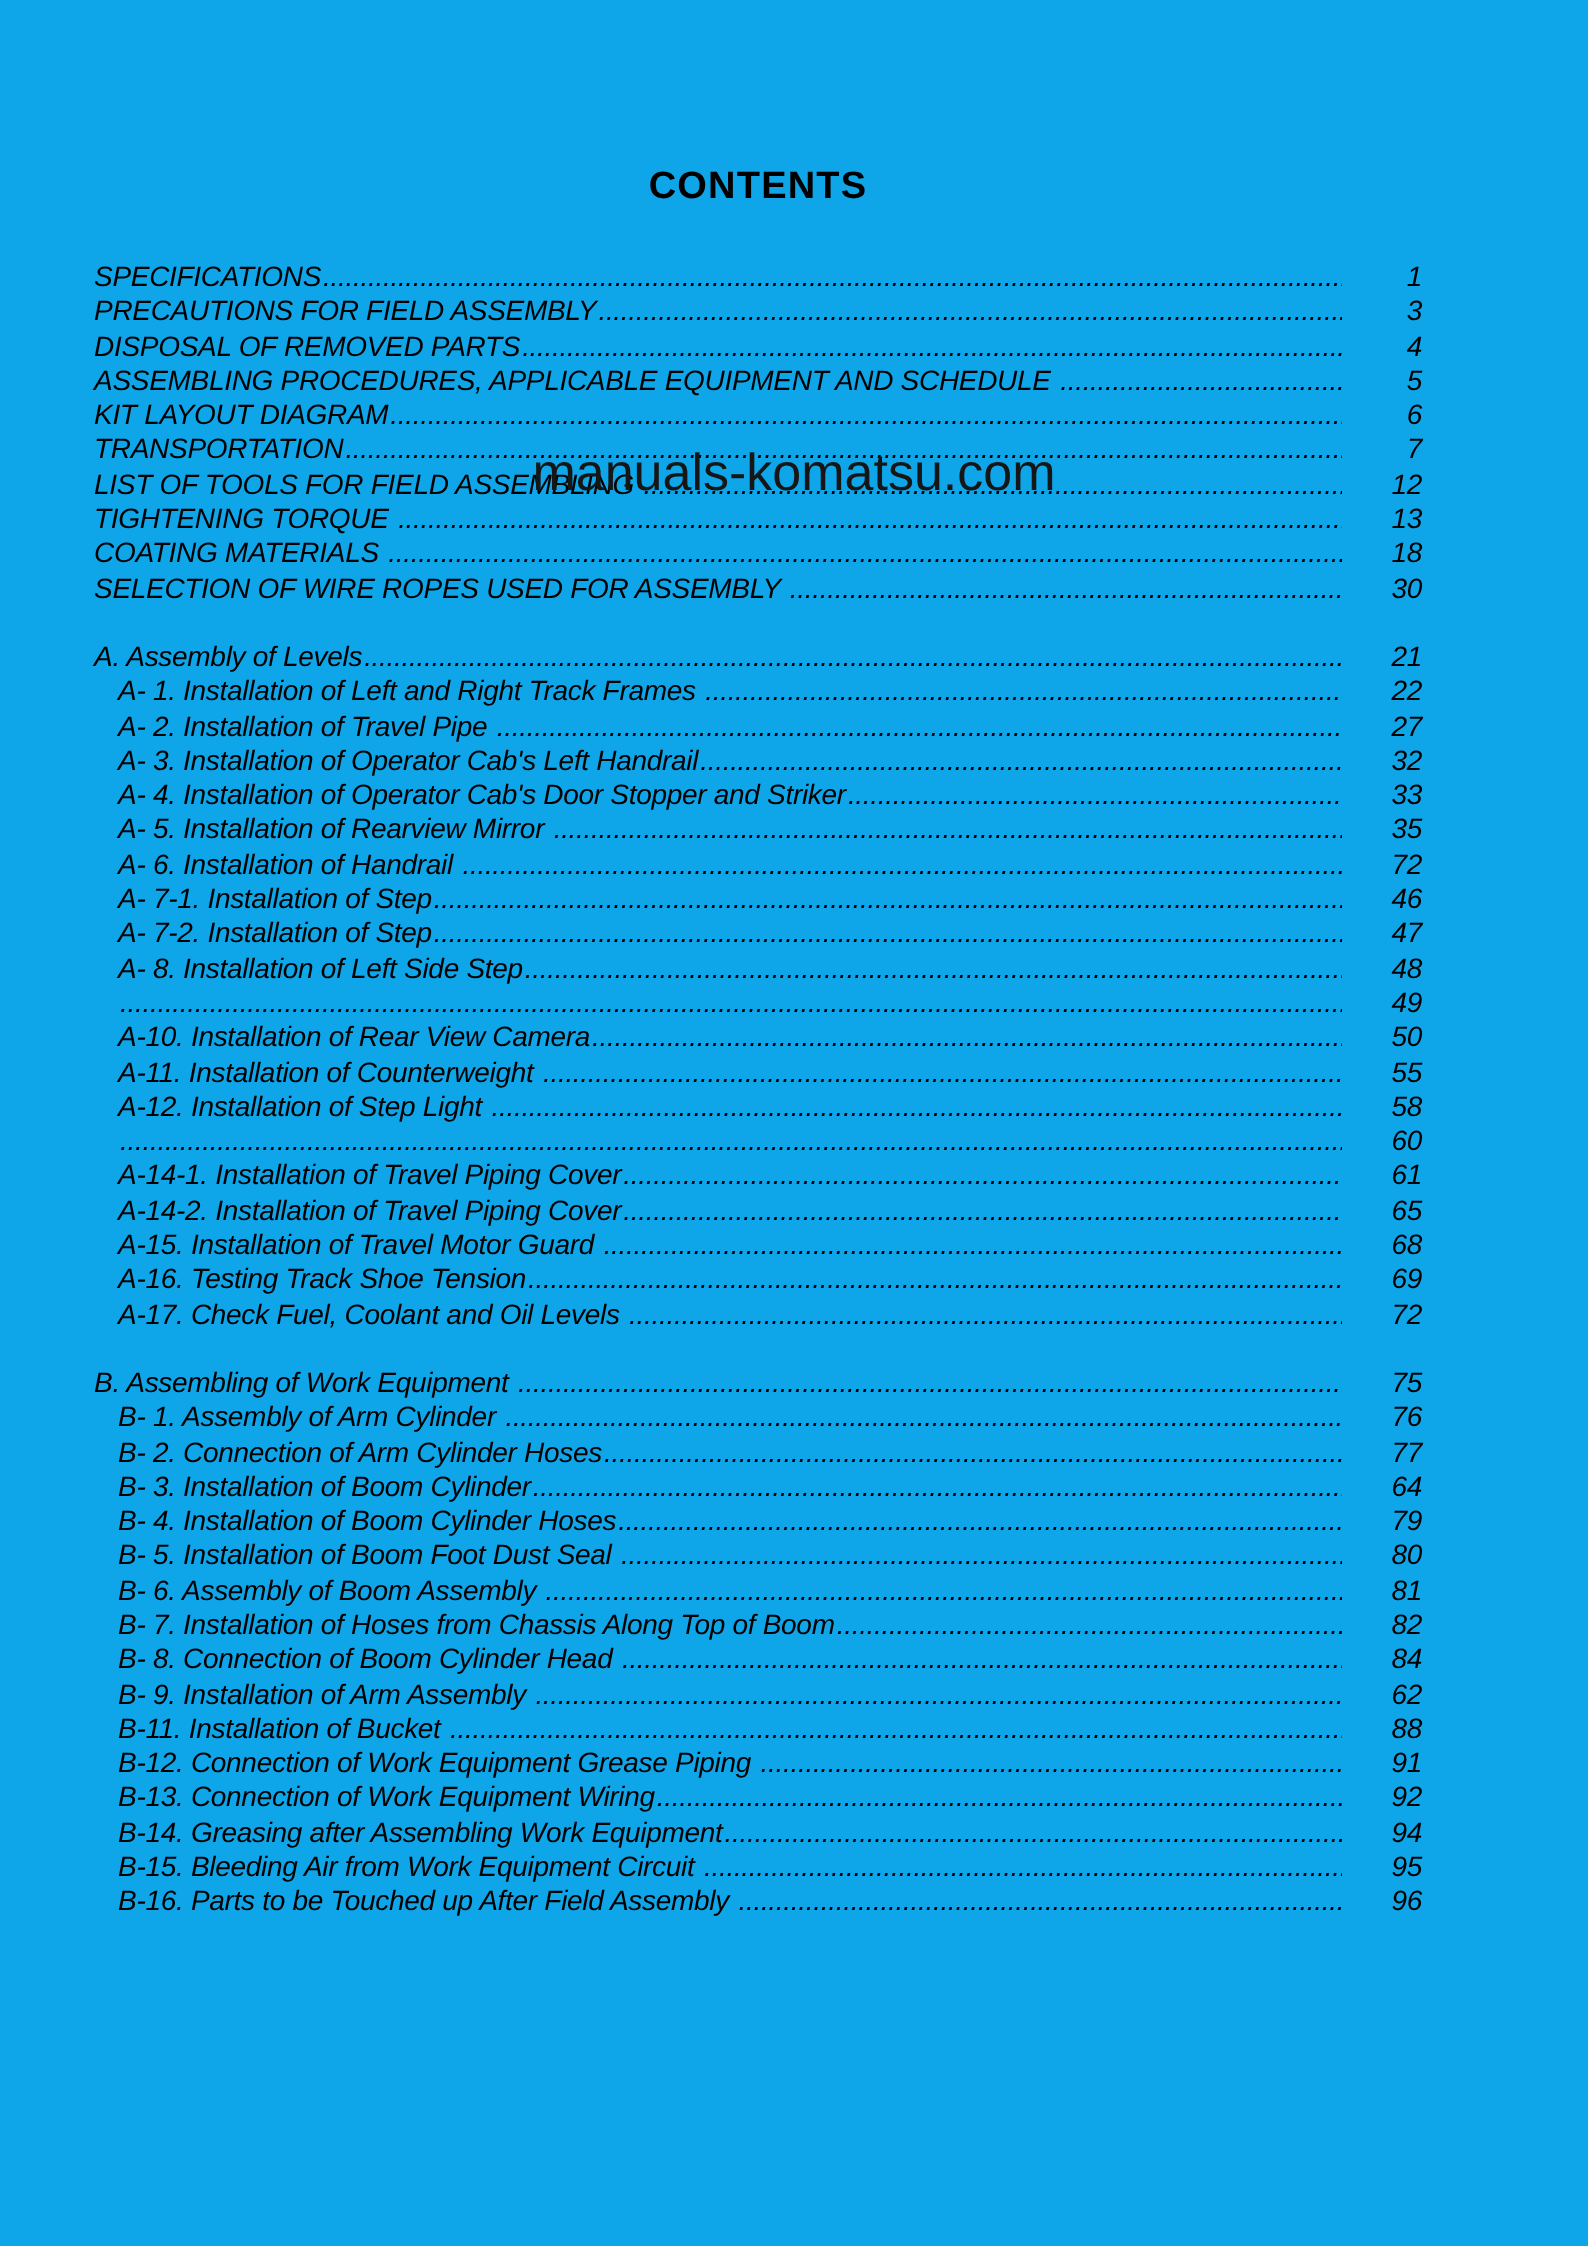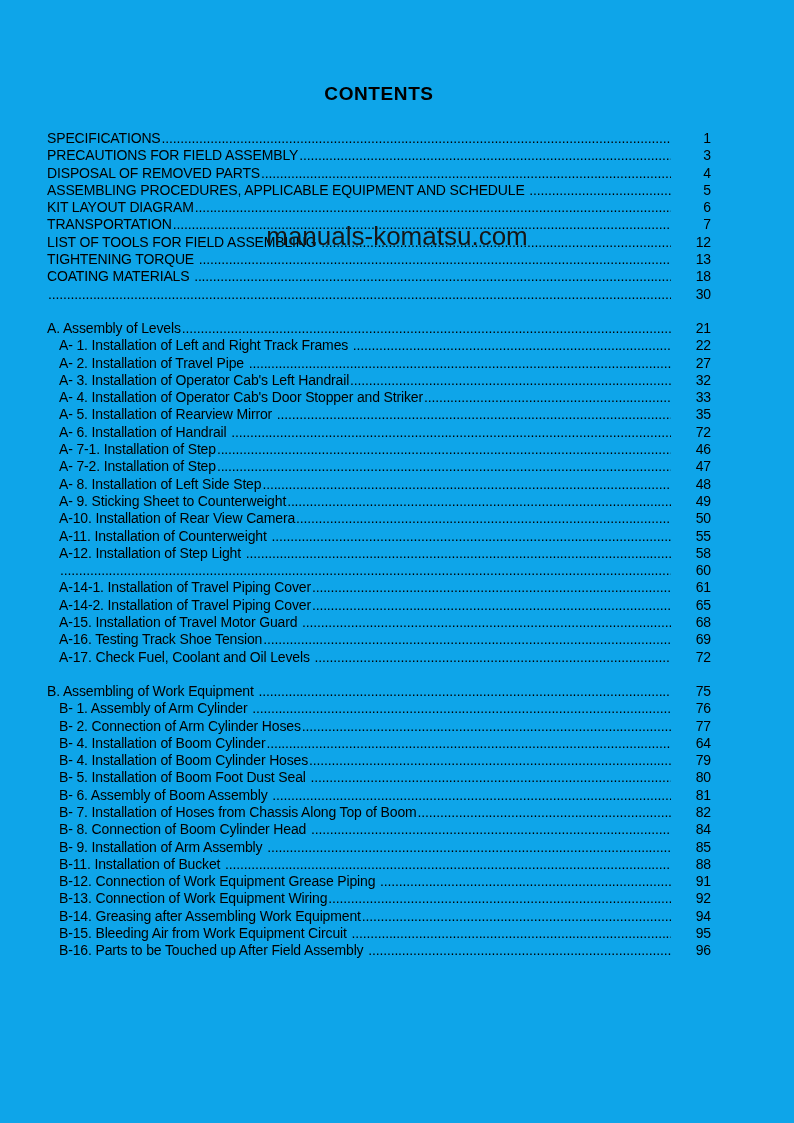--- a/index.html
+++ b/index.html
@@ -40,20 +40,21 @@
     margin-top: 17px;
   }
   .toc-row {
     display: flex;
     align-items: flex-end;
     font-size: 14px;
     line-height: 17.3px;
     height: 17.3px;
     letter-spacing: -0.15px;
     white-space: pre;
+    font-style: italic;
   }
   .toc-row.sub {
     padding-left: 12px;
   }
   .toc-label {
     flex: 0 0 auto;
     white-space: pre;
   }
   .dot-leader {
     flex: 1 1 auto;
@@ -133,20 +134,21 @@
     <span class="toc-label">TIGHTENING TORQUE </span>
     <span class="dot-leader"></span>
     <span class="page-num">13</span>
   </div>
           <div class="toc-row">
     <span class="toc-label">COATING MATERIALS </span>
     <span class="dot-leader"></span>
     <span class="page-num">18</span>
   </div>
           <div class="toc-row">
+    <span class="toc-label">SELECTION OF WIRE ROPES USED FOR ASSEMBLY </span>
     <span class="dot-leader"></span>
     <span class="page-num">30</span>
   </div>
         </div>
       <div class="toc-section">
           <div class="toc-row">
     <span class="toc-label">A. Assembly of Levels</span>
     <span class="dot-leader"></span>
     <span class="page-num">21</span>
   </div>
@@ -189,21 +191,20 @@
     <span class="toc-label">A- 7-2. Installation of Step</span>
     <span class="dot-leader"></span>
     <span class="page-num">47</span>
   </div>
           <div class="toc-row sub">
     <span class="toc-label">A- 8. Installation of Left Side Step</span>
     <span class="dot-leader"></span>
     <span class="page-num">48</span>
   </div>
           <div class="toc-row sub">
-    <span class="toc-label">A- 9. Sticking Sheet to Counterweight</span>
     <span class="dot-leader"></span>
     <span class="page-num">49</span>
   </div>
           <div class="toc-row sub">
     <span class="toc-label">A-10. Installation of Rear View Camera</span>
     <span class="dot-leader"></span>
     <span class="page-num">50</span>
   </div>
           <div class="toc-row sub">
     <span class="toc-label">A-11. Installation of Counterweight </span>
@@ -255,21 +256,21 @@
     <span class="toc-label">B- 1. Assembly of Arm Cylinder </span>
     <span class="dot-leader"></span>
     <span class="page-num">76</span>
   </div>
           <div class="toc-row sub">
     <span class="toc-label">B- 2. Connection of Arm Cylinder Hoses</span>
     <span class="dot-leader"></span>
     <span class="page-num">77</span>
   </div>
           <div class="toc-row sub">
-    <span class="toc-label">B- 4. Installation of Boom Cylinder</span>
+    <span class="toc-label">B- 3. Installation of Boom Cylinder</span>
     <span class="dot-leader"></span>
     <span class="page-num">64</span>
   </div>
           <div class="toc-row sub">
     <span class="toc-label">B- 4. Installation of Boom Cylinder Hoses</span>
     <span class="dot-leader"></span>
     <span class="page-num">79</span>
   </div>
           <div class="toc-row sub">
     <span class="toc-label">B- 5. Installation of Boom Foot Dust Seal </span>
@@ -287,21 +288,21 @@
     <span class="page-num">82</span>
   </div>
           <div class="toc-row sub">
     <span class="toc-label">B- 8. Connection of Boom Cylinder Head </span>
     <span class="dot-leader"></span>
     <span class="page-num">84</span>
   </div>
           <div class="toc-row sub">
     <span class="toc-label">B- 9. Installation of Arm Assembly </span>
     <span class="dot-leader"></span>
-    <span class="page-num">85</span>
+    <span class="page-num">62</span>
   </div>
           <div class="toc-row sub">
     <span class="toc-label">B-11. Installation of Bucket </span>
     <span class="dot-leader"></span>
     <span class="page-num">88</span>
   </div>
           <div class="toc-row sub">
     <span class="toc-label">B-12. Connection of Work Equipment Grease Piping </span>
     <span class="dot-leader"></span>
     <span class="page-num">91</span>

